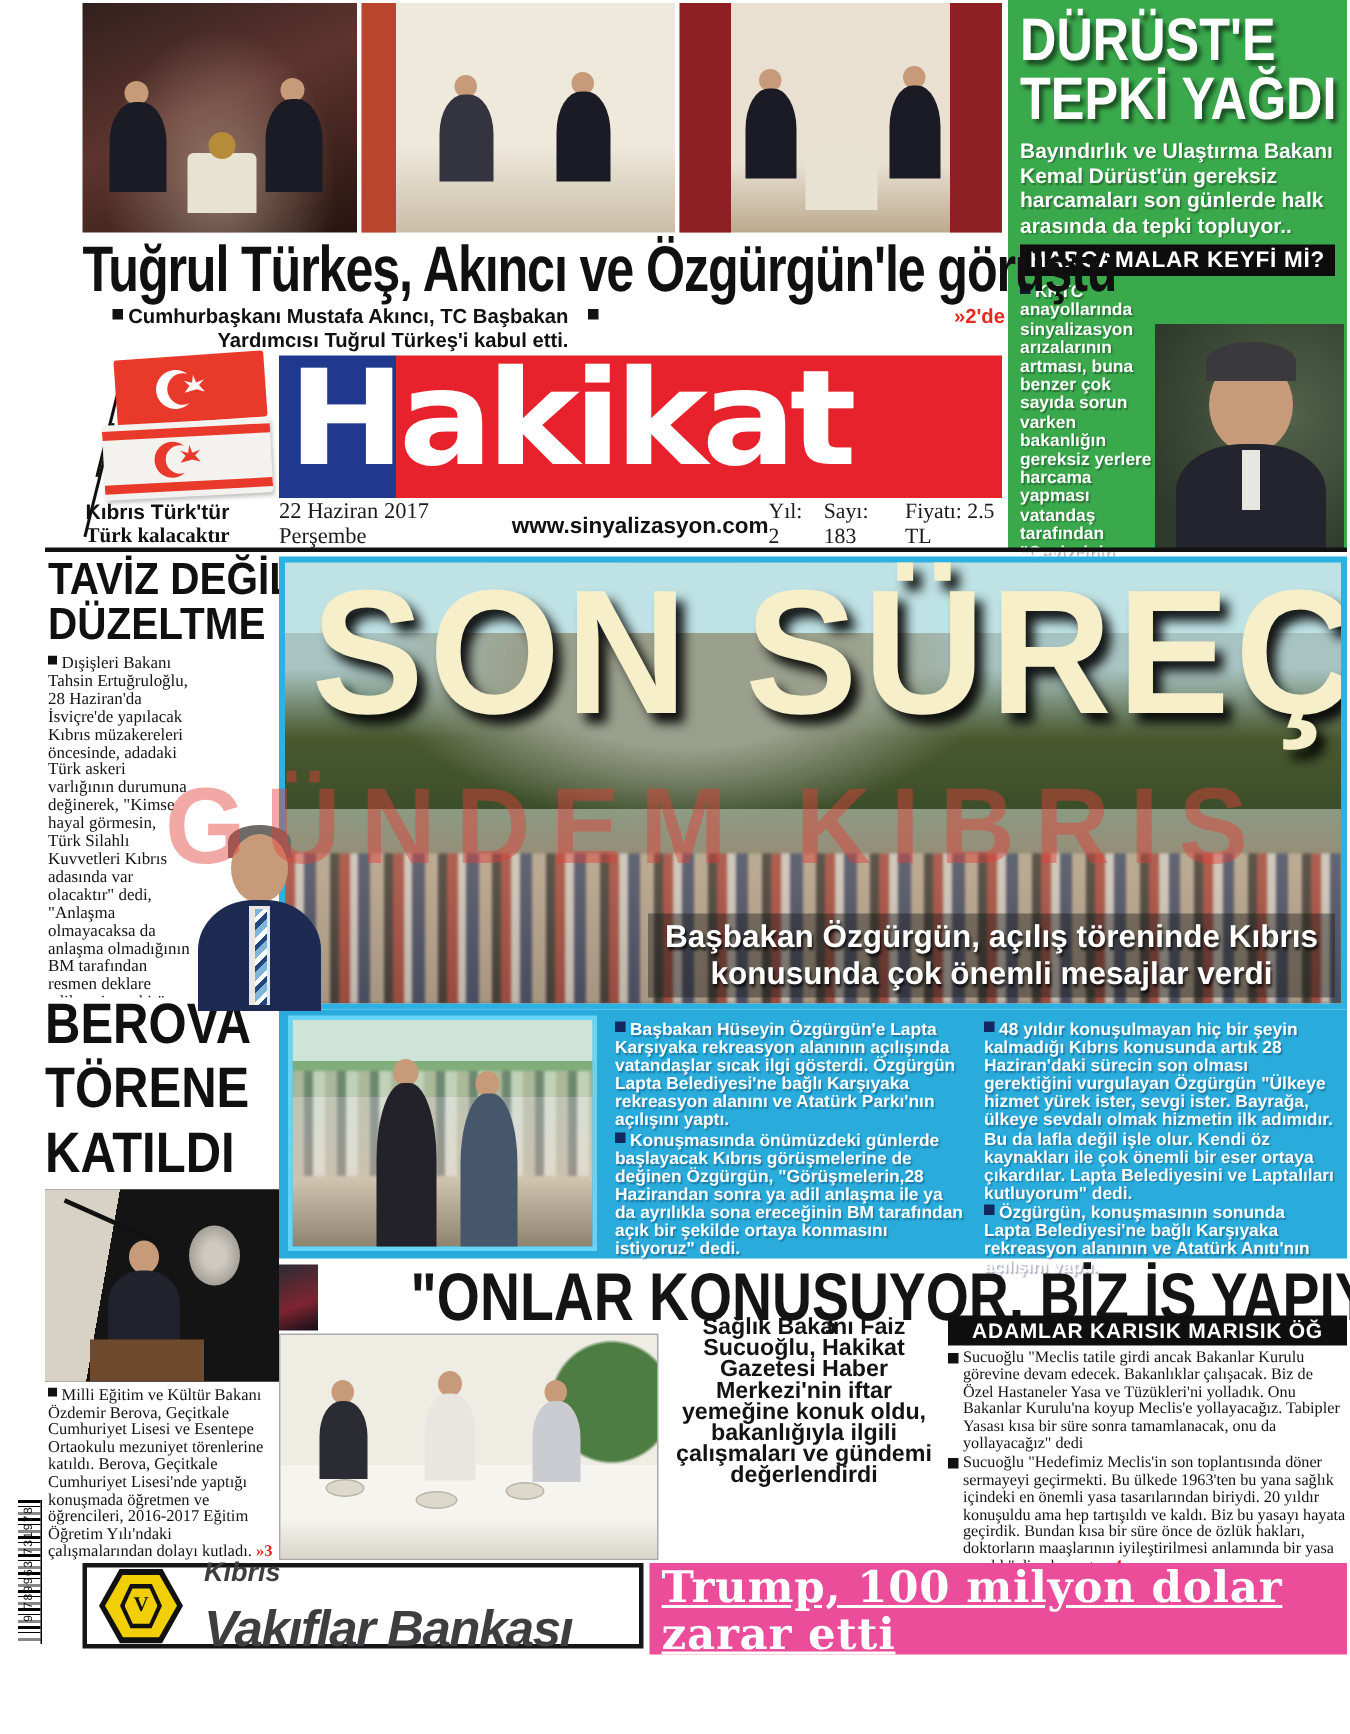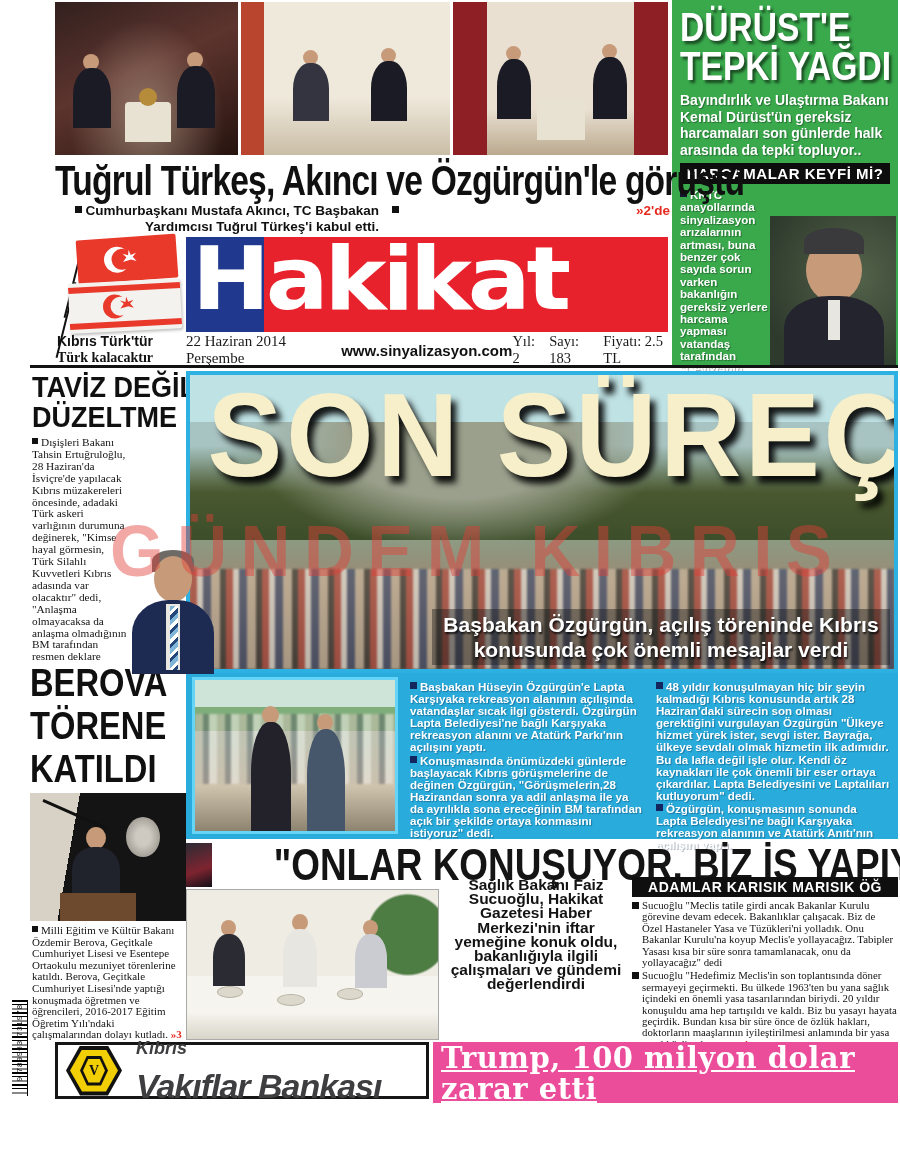--- a/index.html
+++ b/index.html
@@ -251,21 +251,21 @@
   <div class="abs slogan">
     <span style="display:block;">Kıbrıs Türk'tür</span>
     <span style="display:block;font-family:Liberation Serif, serif;">Türk kalacaktır</span>
   </div>
   <div class="abs logo">
     <div class="logo-blue"></div>
     <div class="logo-red"></div>
     <div class="logo-text">Hakikat</div>
   </div>
   <div class="abs dateline">
-    <span class="dl-date">22 Haziran 2014 Perşembe</span>
+    <span class="dl-date">22 Haziran 2017 Perşembe</span>
     <span class="dl-site">www.sinyalizasyon.com</span>
     <span class="dl-right">
       <span>Yıl: 2</span>
       <span>Sayı: 183</span>
       <span>Fiyatı: 2.5 TL</span>
     </span>
   </div>
   <div class="abs rule"></div>
 
   <div class="abs s1-head">

